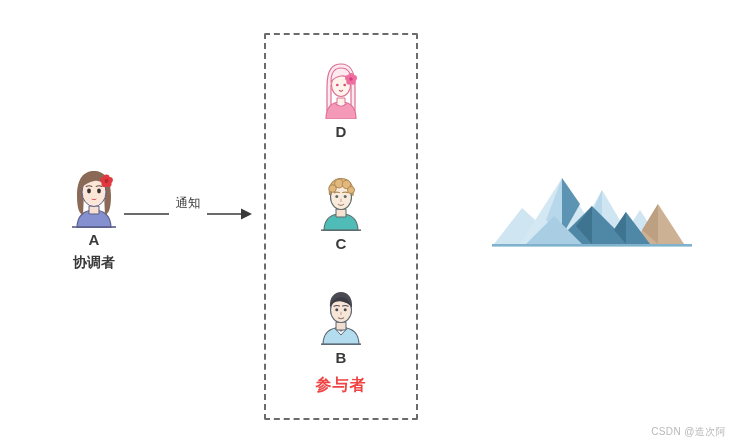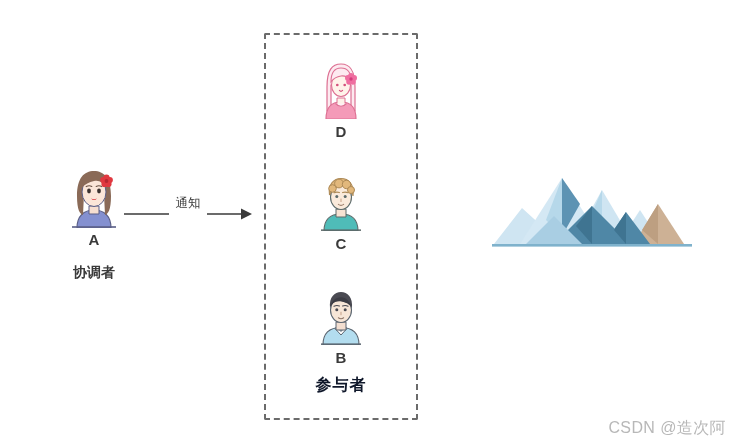--- a/index.html
+++ b/index.html
@@ -36,21 +36,21 @@
     color: #3a3a3a;
     line-height: 17px;
     margin-top: 3px;
     letter-spacing: 0.3px;
   }
   .actor .actor-role {
     font-size: 14px;
     font-weight: bold;
     color: #3a3a3a;
     line-height: 17px;
-    margin-top: 16px;
+    margin-top: 6px;
   }
 
   #coordinator { left: 49px; top: 166px; }
 
   
   #notify-arrow {
     position: absolute;
     left: 122px;
     top: 196px;
     width: 132px;
@@ -106,39 +106,39 @@
   #participant-b { top: 254px; }
 
   #participants-title {
     position: absolute;
     left: 0;
     width: 100%;
     bottom: 22px;
     text-align: center;
     font-size: 16px;
     font-weight: bold;
-    color: #0f172a;
+    color: #ef4444;
     letter-spacing: 1px;
   }
 
   
   #mountain-illustration {
     position: absolute;
     left: 492px;
     top: 160px;
     width: 200px;
     height: 92px;
   }
 
   
   #watermark {
     position: absolute;
     right: 12px;
     bottom: 9px;
-    font-size: 16px;
+    font-size: 10px;
     color: #b8b8b8;
     letter-spacing: 0.4px;
     white-space: nowrap;
   }
 </style>
 </head>
 <body>
 
 <div id="canvas">
 

